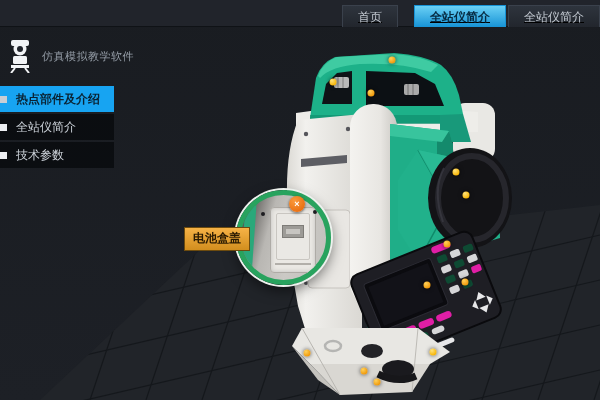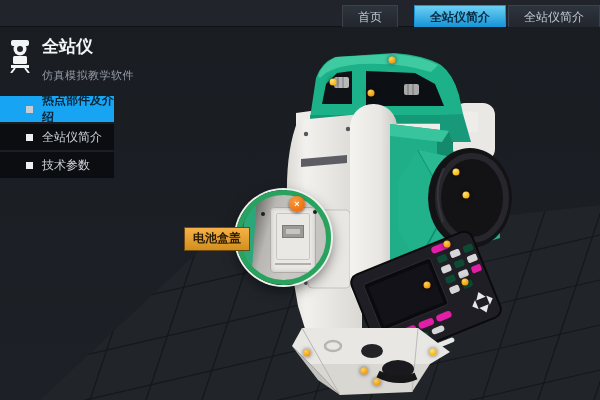--- a/index.html
+++ b/index.html
@@ -2,35 +2,35 @@
 <html><head>
 <meta charset="utf-8">
 <style>
   html,body{margin:0;padding:0;background:#000;}
   *{box-sizing:border-box;font-family:"Liberation Sans","DejaVu Sans",sans-serif;}
   #stage{position:relative;width:600px;height:400px;overflow:hidden;
          background:linear-gradient(#191c21,#1d2026);}
   
   #topbar{position:absolute;top:0;left:0;width:600px;height:27px;
           background:#21242b;border-bottom:1px solid #0f1216;z-index:30;}
-  #tabs{position:absolute;right:0;top:5px;display:flex;}
+  #tabs{position:absolute;right:0;top:5px;display:flex;text-decoration:underline;}
   .tab{height:22px;line-height:22px;padding:0 15px;font-size:12px;margin-left:2px;
        color:#c3c9d1;background:linear-gradient(#2e343d,#22262d);
        border:1px solid #3a414c;border-bottom:none;cursor:pointer;white-space:nowrap;}
   .tab.active{background:linear-gradient(#6ad0f5,#1793d6);color:#062a41;
        font-weight:bold;border-color:#1793d6;margin-left:16px;}
   
   #sidebar{position:absolute;left:0;top:27px;width:150px;z-index:30;}
   #brand{display:flex;align-items:flex-start;padding:10px 8px 0 8px;}
   #brand-icon{width:27px;height:36px;flex:0 0 27px;margin-right:7px;}
   #brand-title{font-size:17px;font-weight:bold;color:#f3f5f7;line-height:19px;}
   #brand-sub{font-size:11px;color:#959da7;margin-top:12px;letter-spacing:.5px;}
   #menu{margin-top:13px;width:114px;}
   .menu-item{height:26px;margin-bottom:2px;display:flex;align-items:center;
-       padding-left:26px;font-size:12px;color:#ced4db;background:rgba(8,10,13,.8);
+       padding-left:0;font-size:12px;color:#ced4db;background:rgba(8,10,13,.8);
        cursor:pointer;}
   .menu-item .bullet{width:7px;height:7px;background:#edeff2;margin-right:9px;flex:0 0 7px;}
   .menu-item.active{background:#17a4f2;color:#0a2334;font-weight:bold;}
   .menu-item.active .bullet{background:#c9ced4;}
   
   #scene{position:absolute;inset:0;z-index:1;}
   .hotspot{position:absolute;width:7px;height:7px;border-radius:50%;z-index:10;
        background:radial-gradient(circle at 35% 30%,#ffd159,#ef9708 75%);
        box-shadow:0 0 4px rgba(0,0,0,.7);transform:translate(-50%,-50%);cursor:pointer;}
   .hotspot.yellow{background:radial-gradient(circle at 35% 30%,#ffe27a,#f7b300 75%);}
@@ -242,21 +242,20 @@
       <svg id="brand-icon" viewBox="0 0 27 36">
         <rect x="3" y="3" width="18" height="6" rx="2" fill="#f2f4f6"></rect>
         <circle cx="12" cy="12" r="6.5" fill="#f2f4f6"></circle>
         <circle cx="12" cy="12" r="3" fill="#20242b"></circle>
         <rect x="5" y="19" width="14" height="8" rx="1.5" fill="#f2f4f6"></rect>
         <rect x="3" y="28" width="18" height="3" fill="#f2f4f6"></rect>
         <line x1="7" y1="31" x2="3" y2="36" stroke="#f2f4f6" stroke-width="2"></line>
         <line x1="17" y1="31" x2="21" y2="36" stroke="#f2f4f6" stroke-width="2"></line>
       </svg>
       <div>
-        <div id="brand-title">全站仪</div>
         <div id="brand-sub">仿真模拟教学软件</div>
       </div>
     </div>
     <div id="menu">
       <div class="menu-item active">
         <span class="bullet"></span>
         <span>热点部件及介绍</span>
       </div>
       <div class="menu-item">
         <span class="bullet"></span>

